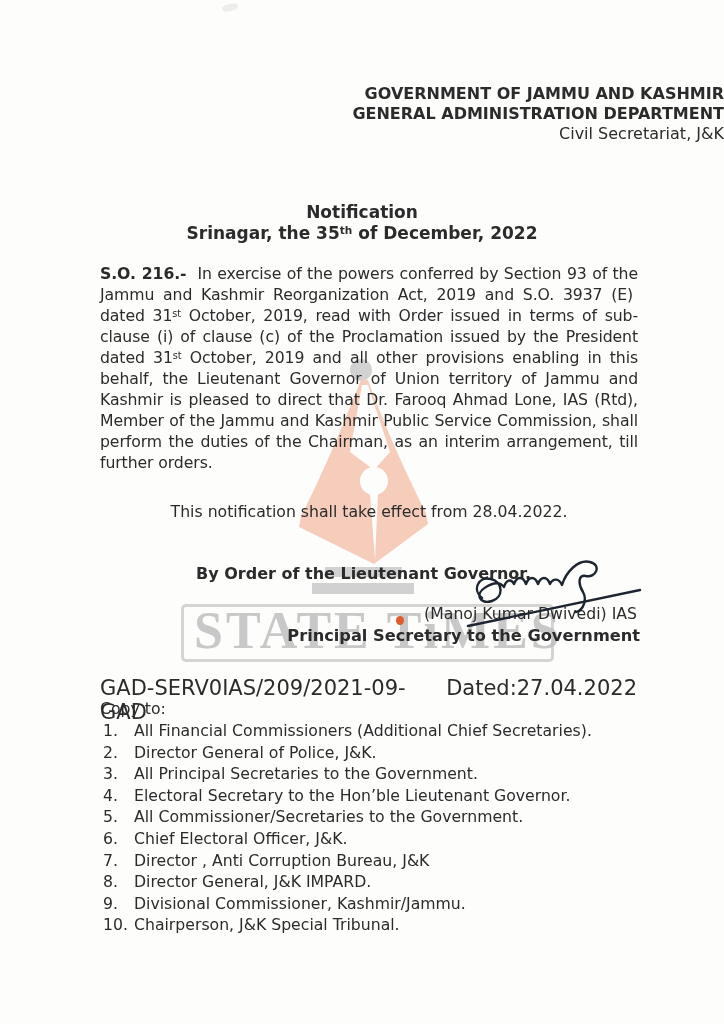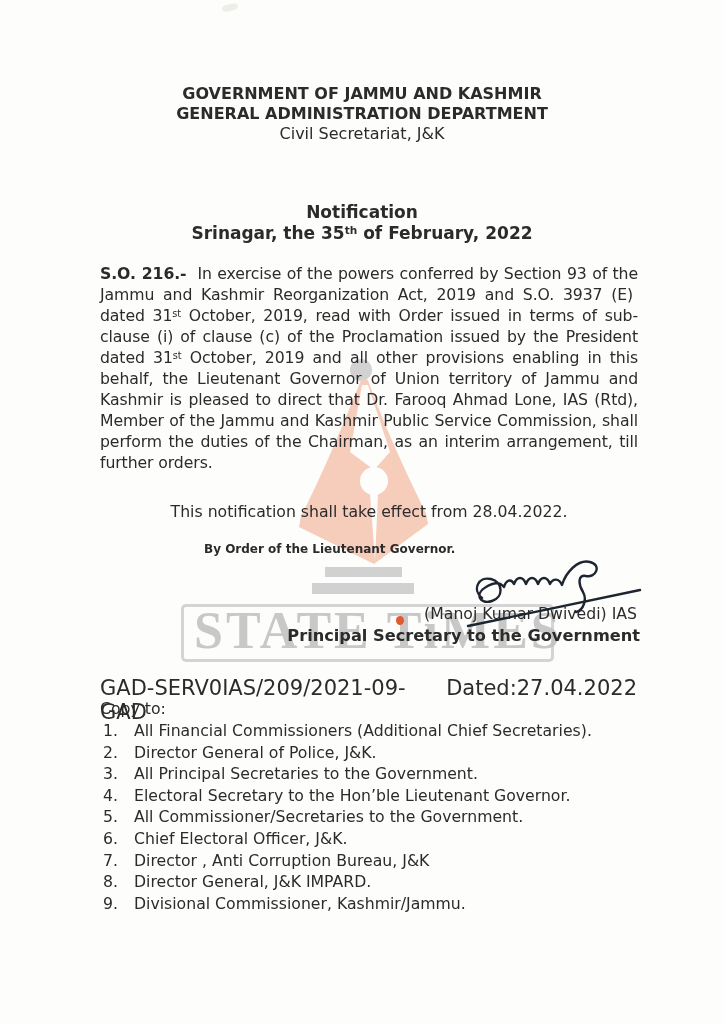--- a/index.html
+++ b/index.html
@@ -28,30 +28,30 @@
     font-size:52px;font-weight:bold;letter-spacing:3px;
     color:var(--wm-text,#bfbfbf);opacity:.85;
   }
   .wm-dot{
     position:absolute;left:212px;top:9px;width:8px;height:9px;border-radius:50%;
     background:var(--wm-dot,#e25a2d);
   }
   .smudge{position:absolute;left:222px;top:4px;width:16px;height:7px;background:#ededea;border-radius:40%;transform:rotate(-12deg);}
   
   .content{position:absolute;inset:0;z-index:2;}
-  .hdr{position:absolute;top:84px;left:0;width:100%;text-align:center;font-size:16px;line-height:20px;}
+  .hdr{position:absolute;top:84px;left:0;width:100%;text-align:right;font-size:16px;line-height:20px;}
   .hdr .b{font-weight:bold;}
   .notif{position:absolute;top:194px;left:0;width:100%;text-align:center;font-weight:bold;font-size:17px;line-height:21px;margin-top:8px;}
   .bodytext{
     position:absolute;top:263px;left:100px;width:538px;margin:0;
     font-size:15.7px;line-height:21px;text-align:justify;letter-spacing:-.1px;
   }
   sup{font-size:.62em;line-height:0;vertical-align:.45em;}
   .effect{position:absolute;top:502px;left:100px;width:538px;text-align:center;font-size:15.7px;}
-  .byorder{position:absolute;top:542px;left:196px;font-size:12px;font-weight:bold;margin-left:8px;}
+  .byorder{position:absolute;top:564px;left:196px;font-size:16px;font-weight:bold;}
   .sig-svg{position:absolute;left:466px;top:554px;z-index:3;}
   .sig-name{position:absolute;top:604px;right:87px;font-size:15.7px;text-align:right;}
   .sig-desig{position:absolute;top:626px;right:84px;font-size:16.2px;font-weight:bold;text-align:center;}
   .refrow{position:absolute;top:676px;left:100px;right:87px;display:flex;font-size:21px;gap:24px;}
   .copyto{position:absolute;top:699px;left:100px;font-size:15.7px;}
   .copylist{position:absolute;top:720px;left:103px;width:530px;font-size:15.7px;}
   .citem{display:flex;line-height:21.6px;}
   .cnum{width:31px;flex:0 0 31px;}
   .ctext{flex:1;}
 </style>
@@ -83,21 +83,21 @@
   <div class="content">
 
     <div class="hdr">
       <div class="b">GOVERNMENT OF JAMMU AND KASHMIR</div>
       <div class="b">GENERAL ADMINISTRATION DEPARTMENT</div>
       <div>Civil Secretariat, J&amp;K</div>
     </div>
 
     <div class="notif">
       <div>Notification</div>
-      <div><span>Srinagar, the 35</span><sup>th</sup><span> of February, 2022</span></div>
+      <div><span>Srinagar, the 35</span><sup>th</sup><span> of December, 2022</span></div>
     </div>
 
     <p class="bodytext"><span style="font-weight: bold;">S.O. 216.-</span><span>&nbsp; In exercise of the powers conferred by Section 93 of the Jammu and Kashmir Reorganization Act, 2019 and S.O. 3937 (E)&nbsp; dated 31</span><sup>st</sup><span> October, 2019, read with Order issued in terms of sub-clause (i) of clause (c) of the Proclamation issued by the President dated 31</span><sup>st</sup><span> October, 2019 and all other provisions enabling in this behalf, the Lieutenant Governor of Union territory of Jammu and Kashmir is pleased to direct that Dr. Farooq Ahmad Lone, IAS (Rtd), Member of the Jammu and Kashmir Public Service Commission, shall perform the duties of the Chairman, as an interim arrangement, till further orders.</span></p>
 
     <div class="effect">This notification shall take effect from 28.04.2022.</div>
 
     <div class="byorder">By Order of the Lieutenant Governor.</div>
 
     <svg class="sig-svg" width="178" height="78" viewBox="0 0 178 78">
       <g fill="none" stroke-linecap="round" stroke-linejoin="round" style="stroke:var(--ink,#1d2530)" stroke-width="2.4">
@@ -158,16 +158,20 @@
         <div class="citem">
           <span class="cnum">8.</span>
           <span class="ctext">Director General, J&amp;K IMPARD.</span>
         </div>
 
         <div class="citem">
           <span class="cnum">9.</span>
           <span class="ctext">Divisional Commissioner, Kashmir/Jammu.</span>
         </div>
 
+        <div class="citem">
+          <span class="cnum">10.</span>
+          <span class="ctext">Chairperson, J&amp;K Special Tribunal.</span>
+        </div>
       </div>
 
   </div>
 </div>
 
 </body></html>

